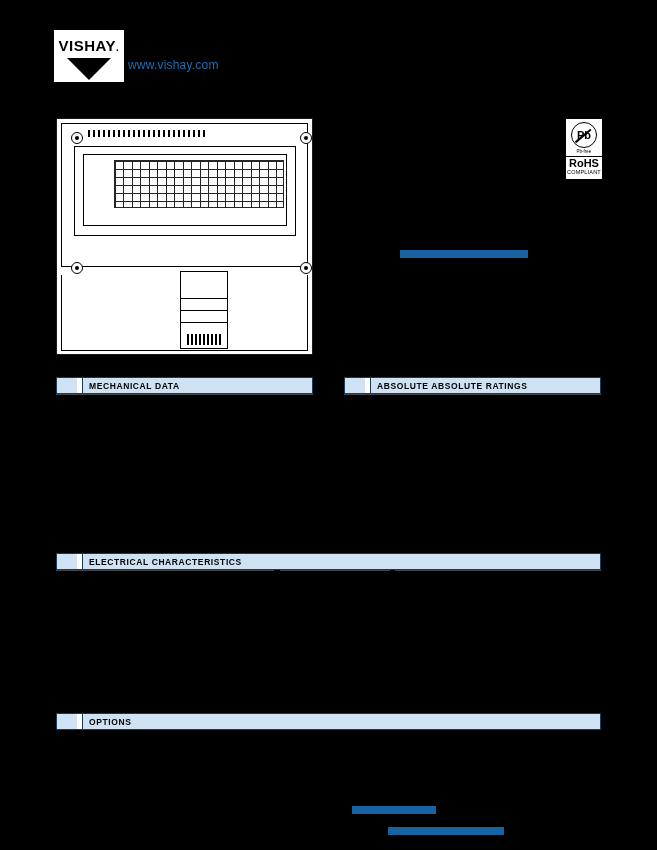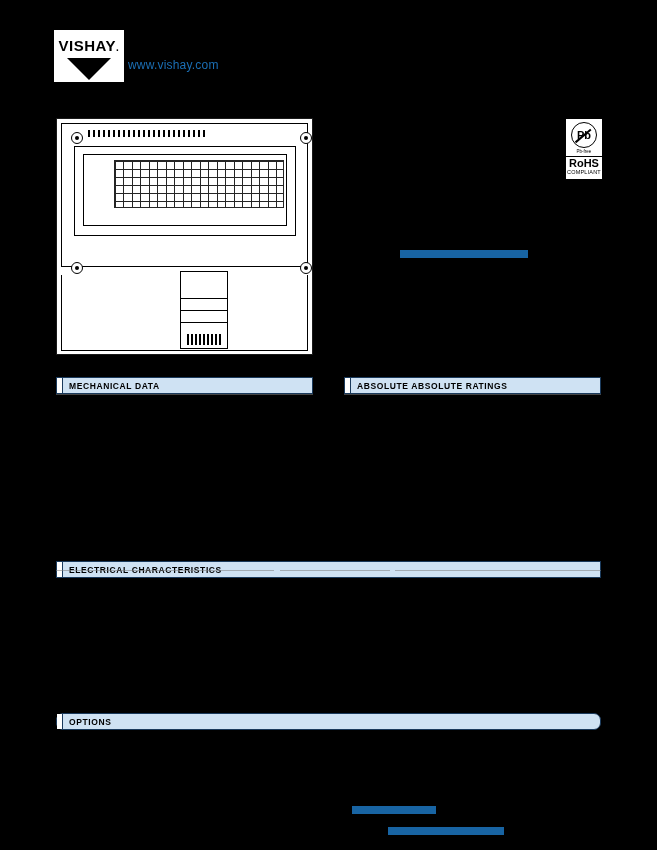--- a/index.html
+++ b/index.html
@@ -222,38 +222,39 @@
 
   
   .sect {
     position: absolute;
     background: #cfe2f3;
     border: 1px solid #1a3a5c;
     box-sizing: border-box;
     display: flex;
     align-items: center;
     height: 17px;
+    padding-left: 20px;
   }
   .sect .bar {
     width: 5px;
     height: 100%;
     background: #ffffff;
     border-right: 1px solid #1a3a5c;
   }
   .sect .title {
     font-size: 8.5px;
     font-weight: bold;
     letter-spacing: 0.6px;
     color: #000000;
     padding-left: 6px;
   }
   .sect-mech  { left: 56px;  top: 377px; width: 257px; }
   .sect-amr   { left: 344px; top: 377px; width: 257px; }
-  .sect-elec  { left: 56px;  top: 553px; width: 545px; margin-top: 8px; }
-  .sect-opt   { left: 56px;  top: 713px; width: 545px; border-radius: 7px; }
+  .sect-elec  { left: 56px;  top: 553px; width: 545px; }
+  .sect-opt   { left: 56px;  top: 713px; width: 545px; }
 
   
   .rule {
     position: absolute;
     height: 1px;
     background: #7e7e7e;
     opacity: 0.55;
   }
 
   

